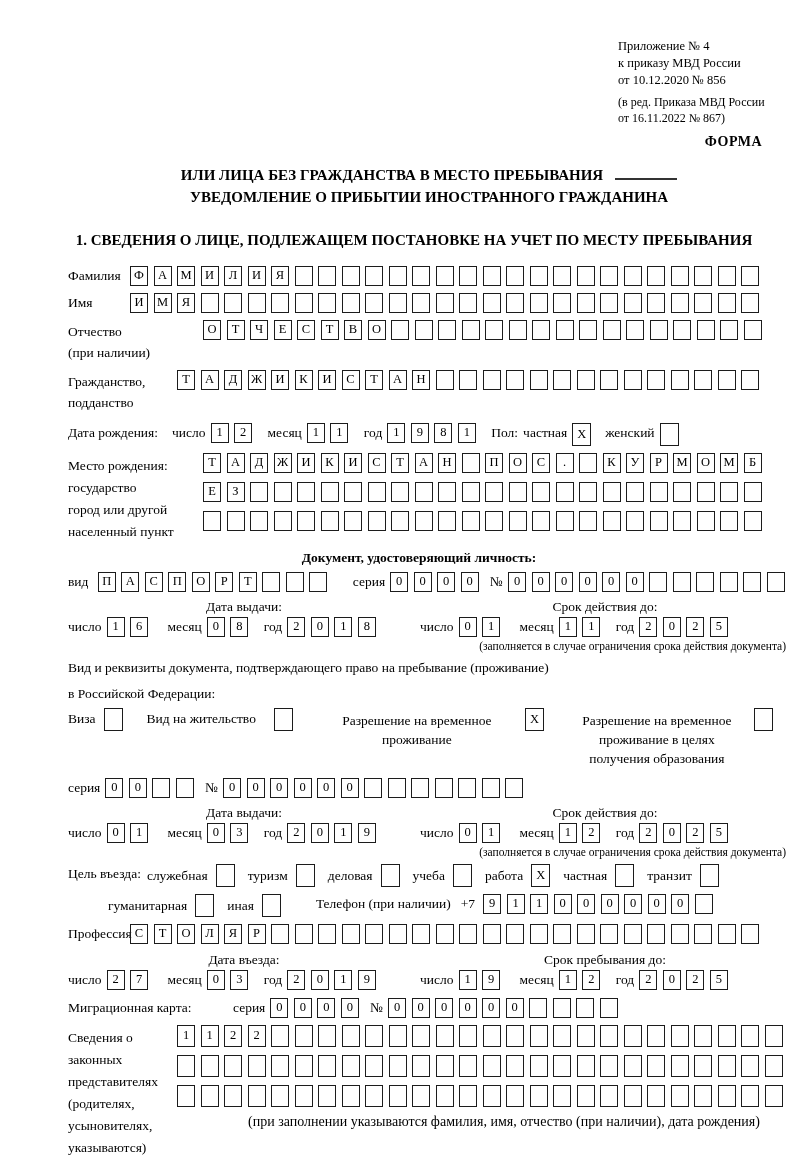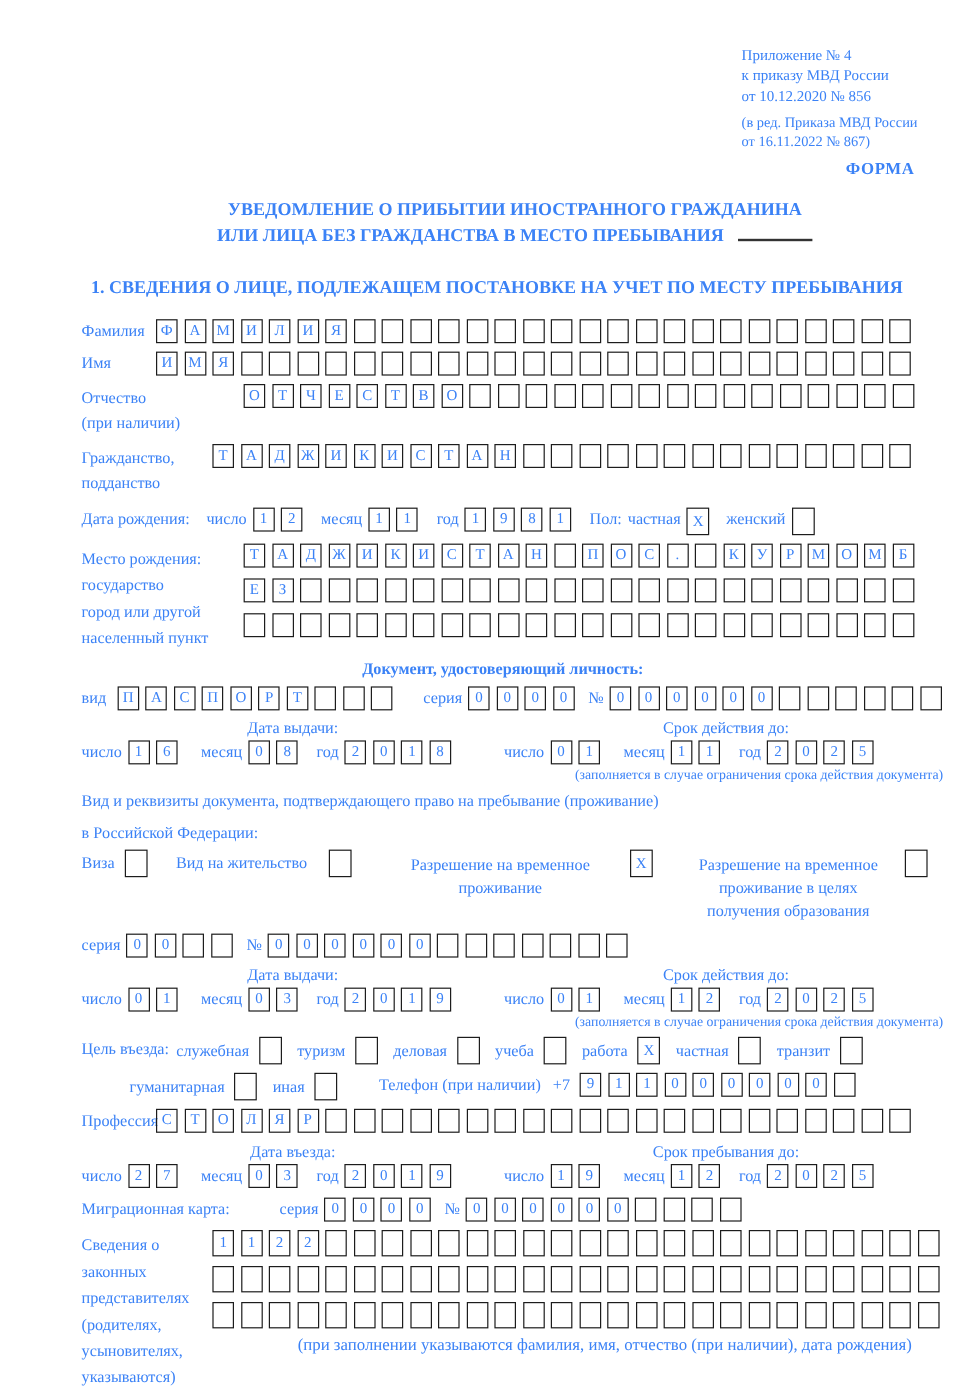--- a/index.html
+++ b/index.html
@@ -1,20 +1,20 @@
 <!DOCTYPE html>
 <html lang="ru"><head>
 <meta charset="utf-8">
 <style>
   html,body{margin:0;padding:0;background:#fff;}
   .page{
     position:relative;
     width:800px;height:1163px;
     box-sizing:border-box;
-    background:#fff;color:#3b82f6;
+    background:#fff;color:#000000;
     font-family:"Liberation Serif","DejaVu Serif",serif;
     font-size:13.5px;
     padding:38px 10px 0 68px;
     overflow:hidden;
   }
   
   .appendix{position:absolute;left:618px;top:38px;font-size:12.5px;line-height:17px;}
   .appendix .amend{font-size:12px;line-height:16px;margin-top:5px;}
   .forma{margin-top:96px;text-align:right;padding-right:28px;font-weight:bold;font-size:14px;letter-spacing:.5px;}
   .title{margin-top:14px;text-align:center;font-weight:bold;font-size:15px;line-height:22px;}
@@ -85,24 +85,24 @@
     <div>от 10.12.2020 № 856</div>
     <div class="amend">
       <div>(в ред. Приказа МВД России</div>
       <div>от 16.11.2022 № 867)</div>
     </div>
   </div>
 
   <div class="forma">ФОРМА</div>
 
   <div class="title">
-    <div>УВЕДОМЛЕНИЕ О ПРИБЫТИИ ИНОСТРАННОГО ГРАЖДАНИНА</div>
     <div>
       <span>ИЛИ ЛИЦА БЕЗ ГРАЖДАНСТВА В МЕСТО ПРЕБЫВАНИЯ</span><span class="title-underline"></span>
     </div>
+    <div>УВЕДОМЛЕНИЕ О ПРИБЫТИИ ИНОСТРАННОГО ГРАЖДАНИНА</div>
   </div>
 
   <div class="section-header">1. СВЕДЕНИЯ О ЛИЦЕ, ПОДЛЕЖАЩЕМ ПОСТАНОВКЕ НА УЧЕТ ПО МЕСТУ ПРЕБЫВАНИЯ</div>
 
   <div class="rows">
 
     <div class="frow">
       <span class="flabel w62">Фамилия</span>
       <span class="cells">
           <span class="cell">Ф</span>

